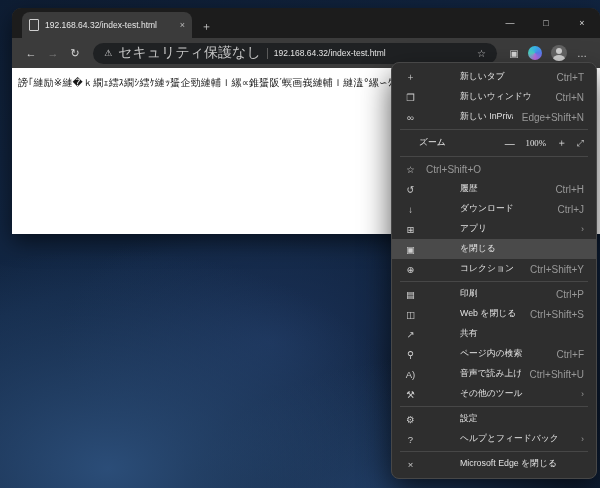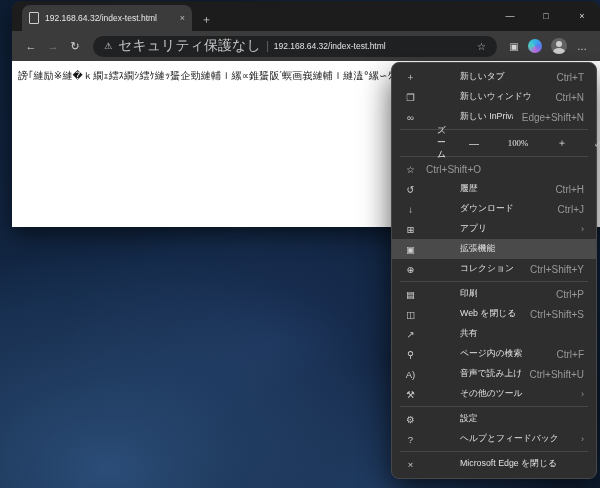--- a/index.html
+++ b/index.html
@@ -8,21 +8,21 @@
 
   
   .desktop{position:absolute;inset:0;
     background:
       radial-gradient(90% 75% at 18% 96%, #2b4d78 0%, rgba(43,77,120,0) 60%),
       radial-gradient(70% 55% at 70% 104%, #22406b 0%, rgba(34,64,107,0) 55%),
       radial-gradient(50% 40% at 45% 70%, #1b3258 0%, rgba(27,50,88,0) 70%),
       linear-gradient(160deg,#0e1d33 0%,#122745 45%,#0a1628 100%);}
 
   
-  .window{position:absolute;left:12px;top:1px;width:588px;height:226px;
+  .window{position:absolute;left:12px;top:8px;width:588px;height:226px;
     background:#3b3b3b;border-radius:9px 9px 0 0;
     box-shadow:0 8px 22px rgba(0,0,0,.55);}
   .tabbar{height:30px;background:#1c1c1c;border-radius:9px 9px 0 0;
     display:flex;align-items:flex-end;padding-left:10px;}
   .tab{width:170px;height:26px;background:#3b3b3b;border-radius:8px 8px 0 0;
     display:flex;align-items:center;gap:6px;padding:0 7px;box-sizing:border-box;}
   .favicon{width:8px;height:10px;border:1px solid #cfcfcf;border-radius:1px;flex:none;}
   .tab-title{flex:1;font-size:8.5px;color:#e8e8e8;white-space:nowrap;overflow:hidden;}
   .tab-close{color:#b9b9b9;font-size:9px;flex:none;}
   .newtab{color:#c9c9c9;font-size:11px;margin:0 0 6px 9px;line-height:1;}
@@ -60,21 +60,21 @@
     border:1px solid #474747;border-radius:8px;box-shadow:0 14px 30px rgba(0,0,0,.65);
     padding:4px 0;box-sizing:border-box;z-index:5;}
   .mi{height:20px;display:flex;align-items:center;gap:9px;padding:0 12px;
     color:#e2e2e2;font-size:8.8px;}
   .mi.active{background:#4a4a4a;}
   .mi-icon{width:13px;text-align:center;color:#cdcdcd;font-size:9.5px;flex:none;}
   .mi-label{flex:1;white-space:nowrap;overflow:hidden;padding-left:34px;}
   .mi-short{color:#989898;font-size:10px;flex:none;}
   .mi-arrow{color:#989898;font-size:9px;flex:none;margin-left:3px;}
   .msep{height:1px;background:#474747;margin:2px 8px;}
-  .zoom{height:22px;display:flex;align-items:center;padding:0 12px;gap:20px;
+  .zoom{height:22px;display:flex;align-items:center;padding:0 12px;gap:2px;
     color:#e2e2e2;font-size:8.8px;}
   .zoom .sp{width:13px;flex:none;}
   .zoom-label{flex:1;}
   .zbtn{width:16px;text-align:center;color:#dadada;font-size:10px;flex:none;}
   .zval{width:32px;text-align:center;flex:none;font-family:Liberation Serif, serif;}
   .zfull{margin-left:5px;color:#dadada;font-size:9px;flex:none;}
 </style>
 </head>
 <body>
 
@@ -160,21 +160,21 @@
       <span class="mi-label">ダウンロード</span>
       <span class="mi-short">Ctrl+J</span>
     </div>
     <div class="mi">
       <span class="mi-icon">⊞</span>
       <span class="mi-label">アプリ</span>
       <span class="mi-arrow">›</span>
     </div>
     <div class="mi active">
       <span class="mi-icon">▣</span>
-      <span class="mi-label">拡張機能</span>
+      <span class="mi-label">を閉じる</span>
     </div>
     <div class="mi">
       <span class="mi-icon">⊕</span>
       <span class="mi-label">コレクション</span>
       <span class="mi-short">Ctrl+Shift+Y</span>
     </div>
     <div class="msep"></div>
 
     <div class="mi">
       <span class="mi-icon">▤</span>

